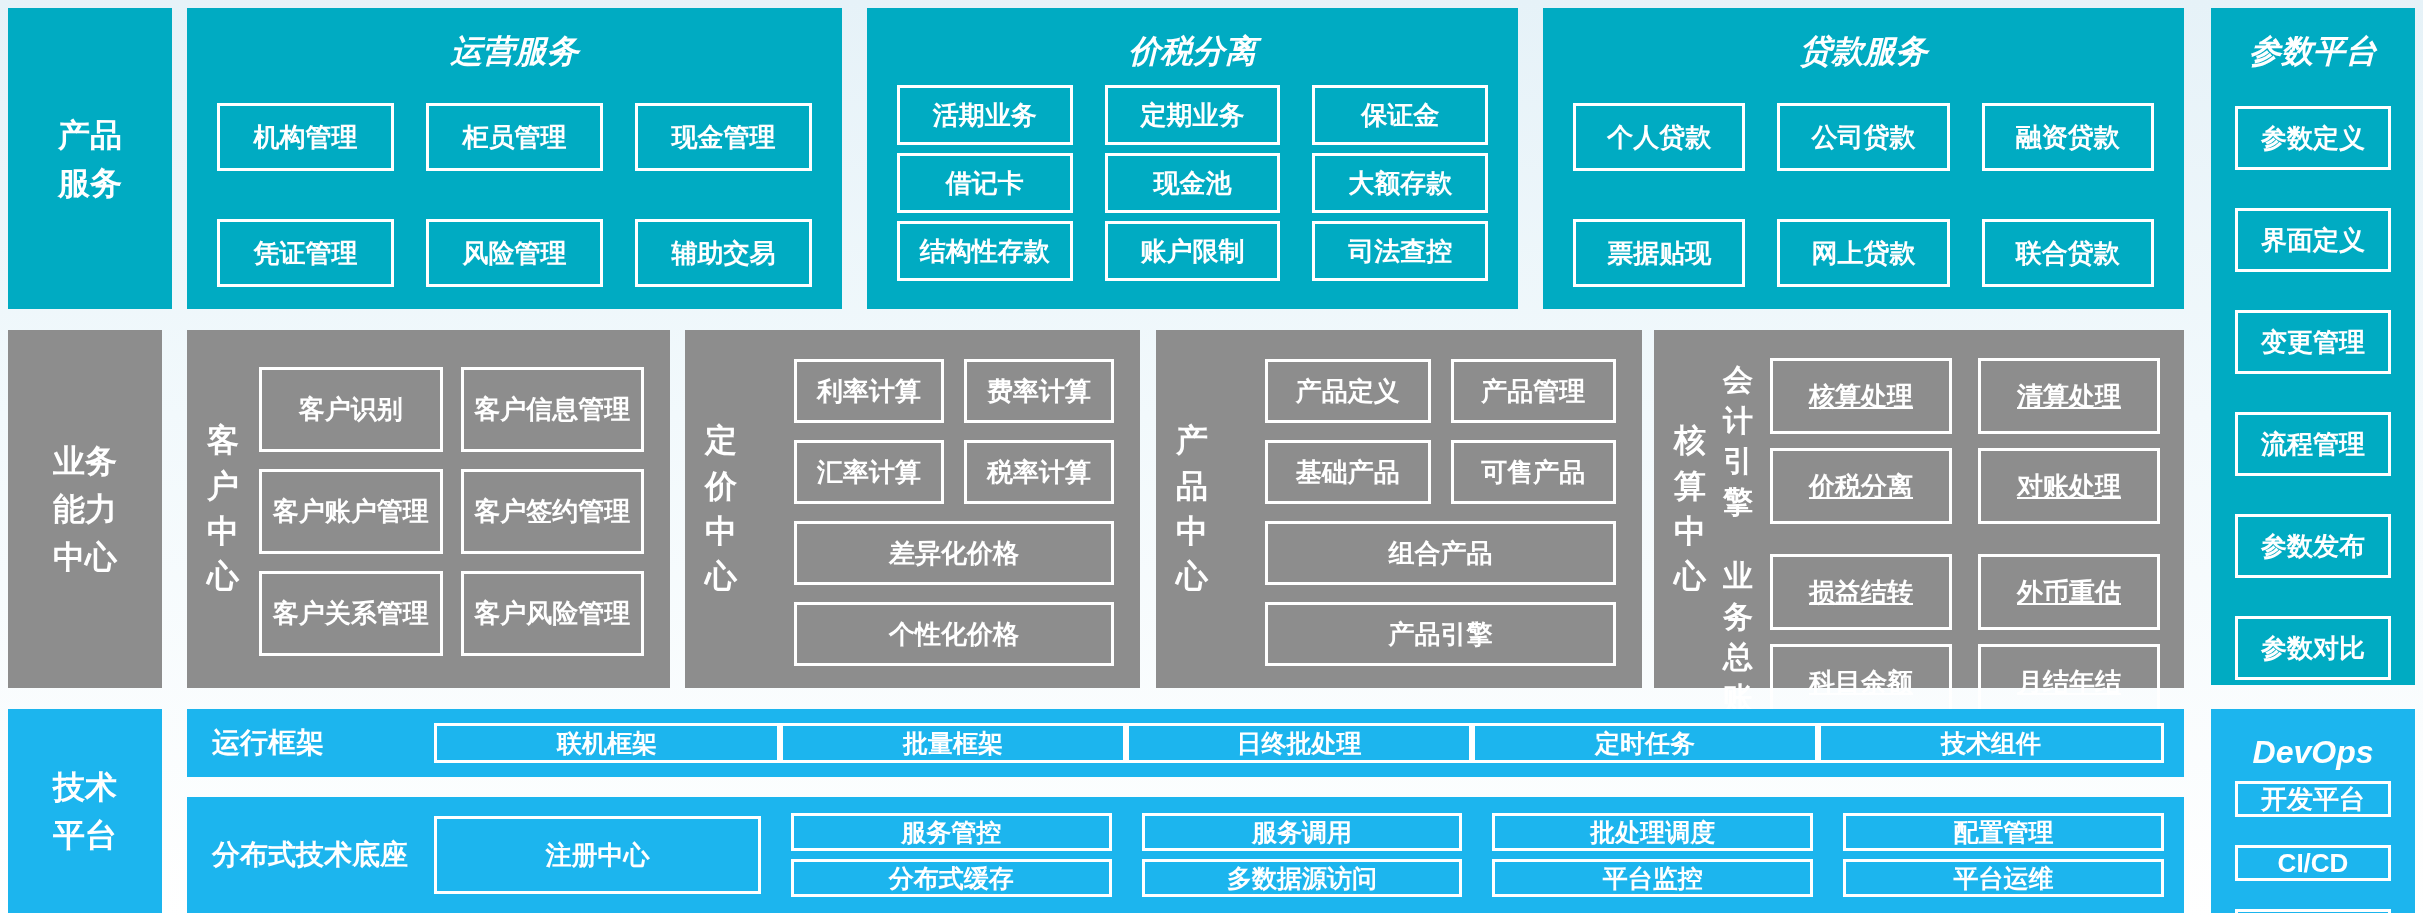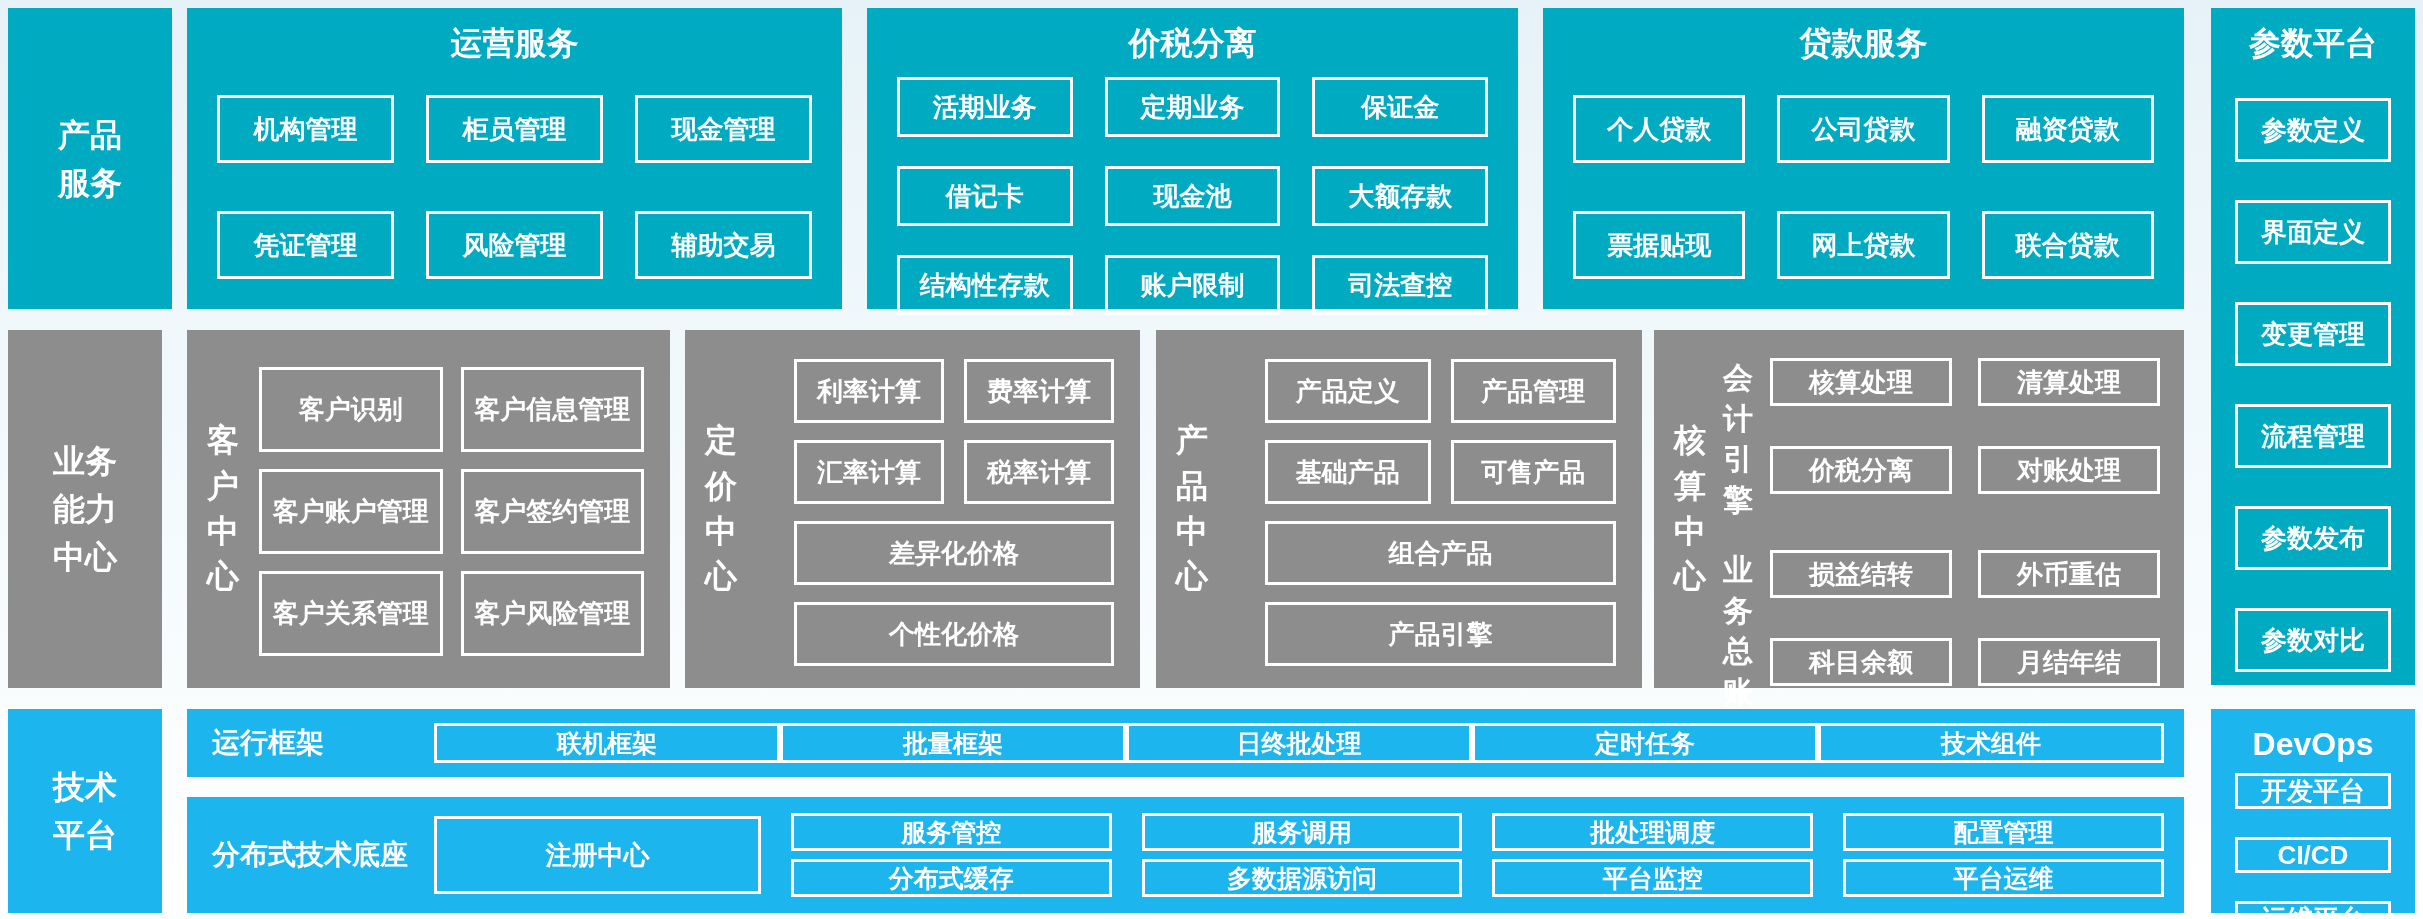--- a/index.html
+++ b/index.html
@@ -15,33 +15,33 @@
   .teal{background:var(--teal,#00ABC2);}
   .gray{background:var(--gray,#8D8D8D);}
   .blue{background:var(--blue,#1CB5EE);}
   .abs{position:absolute;box-sizing:border-box;}
 
   
   .side{display:flex;flex-direction:column;align-items:center;justify-content:center;text-align:center;}
   .side .ln{font-size:32px;line-height:1.5;}
 
   
-  .blk-title{font-size:32px;line-height:1.2;text-align:center;padding-top:16px;}
+  .blk-title{font-size:32px;line-height:1.2;text-align:center;padding-top:24px;font-style:italic;}
   .box{
     border:3px solid #fff;
     display:flex;align-items:center;justify-content:center;
     font-size:26px;text-align:center;box-sizing:border-box;
     color:#fff;
   }
 
   
   .m-grid{display:grid;grid-template-columns:repeat(3,1fr);column-gap:32px;margin:33px 30px 0;}
   .g2{row-gap:48px;}
   .g2 .box{height:68px;}
-  .g3{row-gap:29px;margin-top:15px;}
+  .g3{row-gap:8px;margin-top:15px;}
   .g3 .box{height:60px;}
 
   
   .vstack{display:flex;flex-direction:column;margin:36px 24px 0;gap:38px;}
   .vstack .box{height:64px;}
   .vstack.dev{margin-top:10px;gap:28px;}
   .vstack.dev .box{height:36px;}
 
   
   .mid{display:flex;}
@@ -52,21 +52,21 @@
   }
   .cust-grid{flex:1;display:grid;grid-template-columns:1fr 1fr;column-gap:18px;row-gap:17px;margin:37px 26px auto 18px;}
   .cust-grid .box{height:85px;}
   .four-grid{flex:1;display:grid;grid-template-columns:1fr 1fr;column-gap:20px;row-gap:17px;margin:29px 26px auto 18px;padding-left:37px;}
   .four-grid .box{height:64px;}
   .four-grid .wide{grid-column:1 / 3;}
   .acct-groups{flex:1;display:flex;flex-direction:column;gap:30px;margin:28px 24px auto 10px;}
   .acct-group{display:flex;}
   .vlabel.sub{width:32px;margin-left:4px;font-size:30px;line-height:1.35;}
   .acct-grid{flex:1;display:grid;grid-template-columns:1fr 1fr;column-gap:26px;row-gap:14px;margin-left:16px;}
-  .acct-grid .box{height:48px;}
+  .acct-grid .box{height:76px;text-decoration:underline;}
 
   
   .hrow{display:flex;align-items:center;}
   .row-label{width:222px;margin-left:25px;font-size:28px;white-space:nowrap;}
   .hboxes{flex:1;display:flex;margin-right:20px;}
   .hboxes .box{flex:1;height:40px;font-size:25px;}
   .dist-area{flex:1;display:flex;gap:30px;margin-right:20px;align-items:center;}
   .registry{flex:1;height:78px;}
   .pair{flex:1;display:flex;flex-direction:column;gap:8px;}
   .pair .box{height:38px;font-size:25px;}

